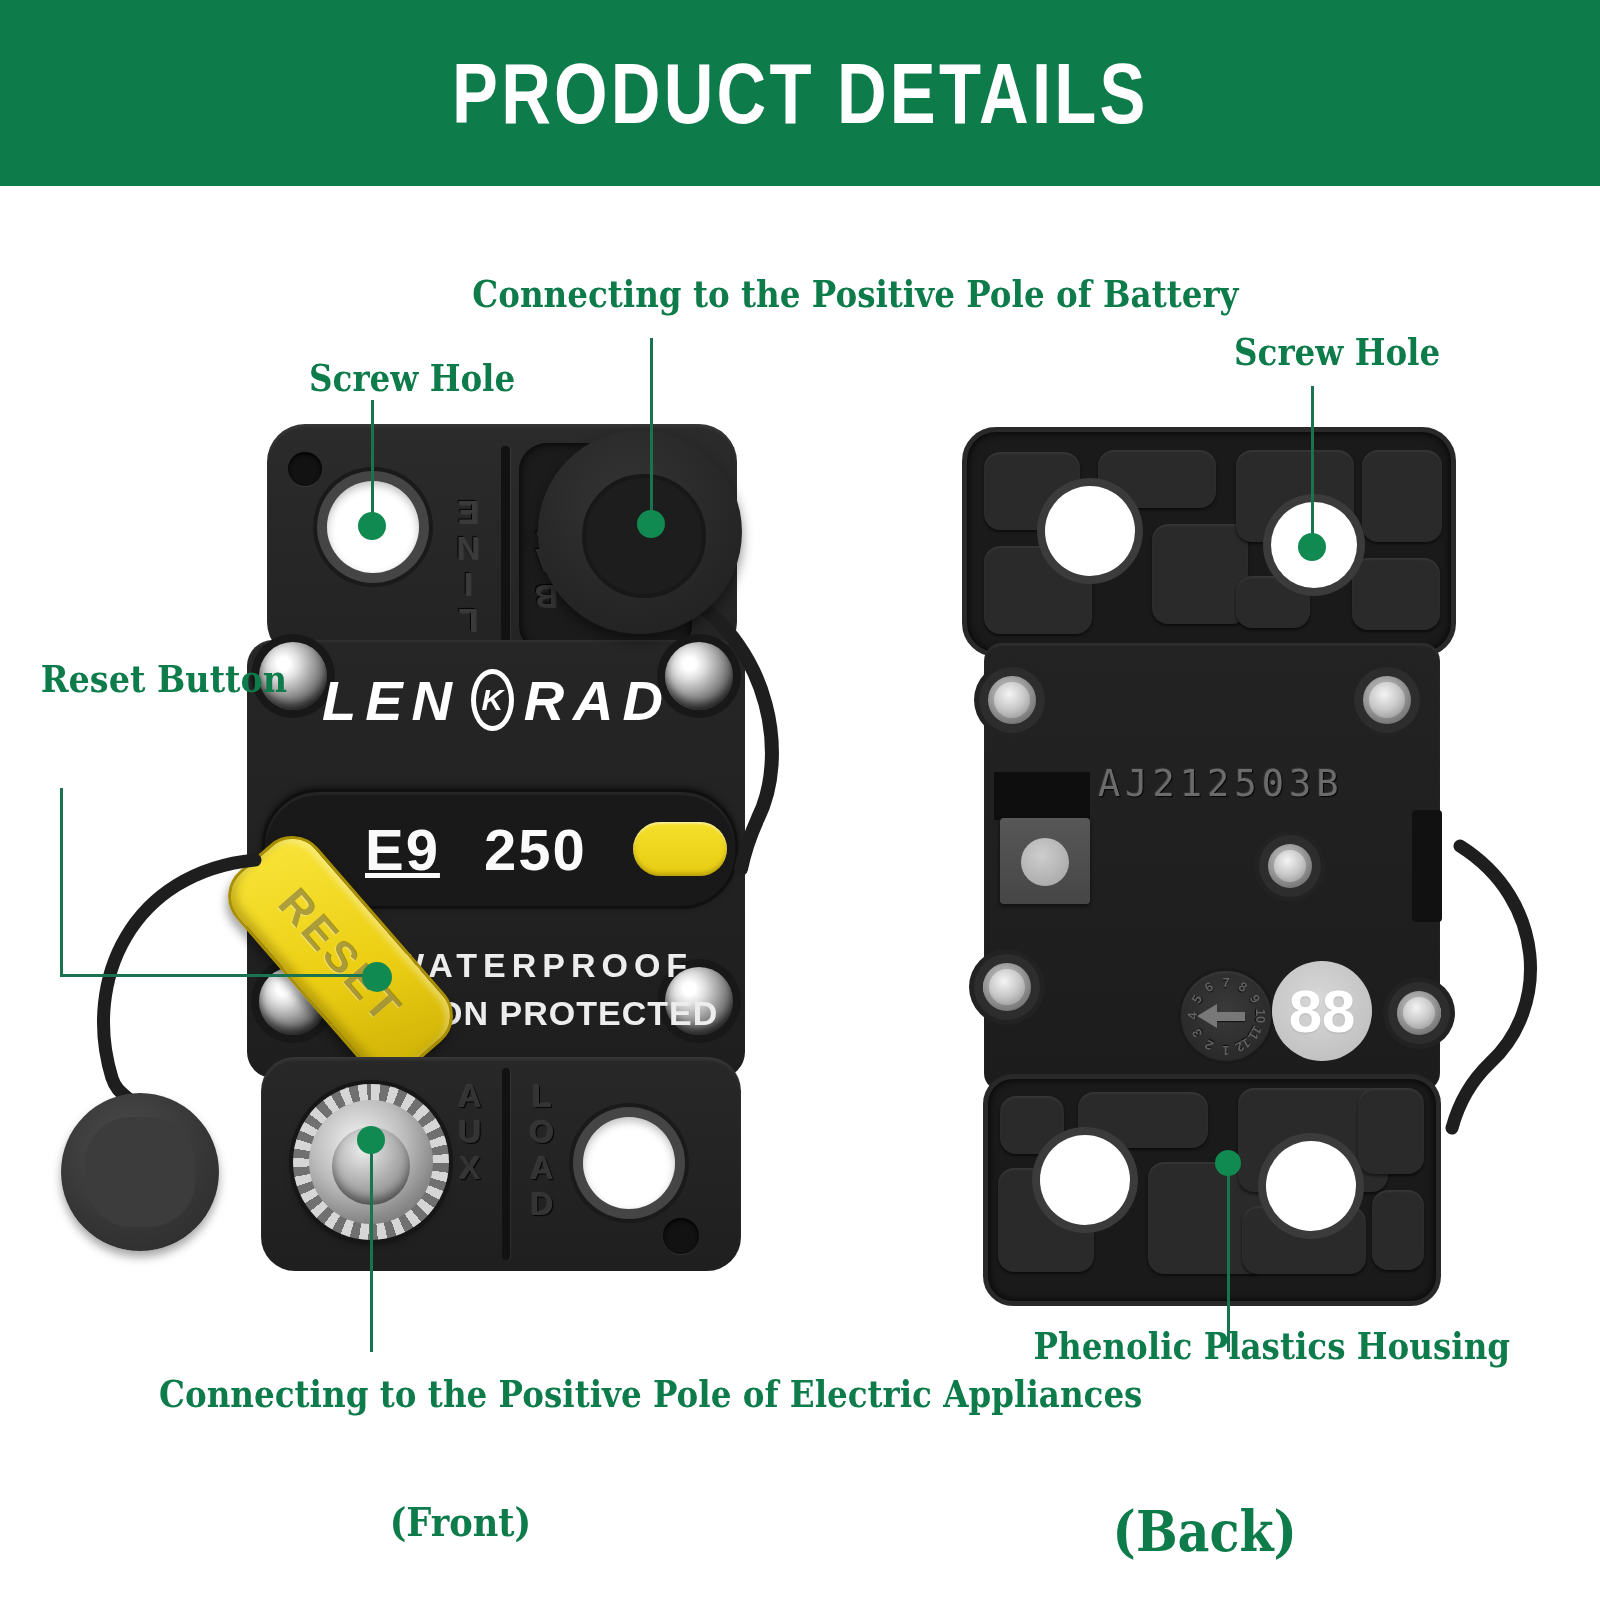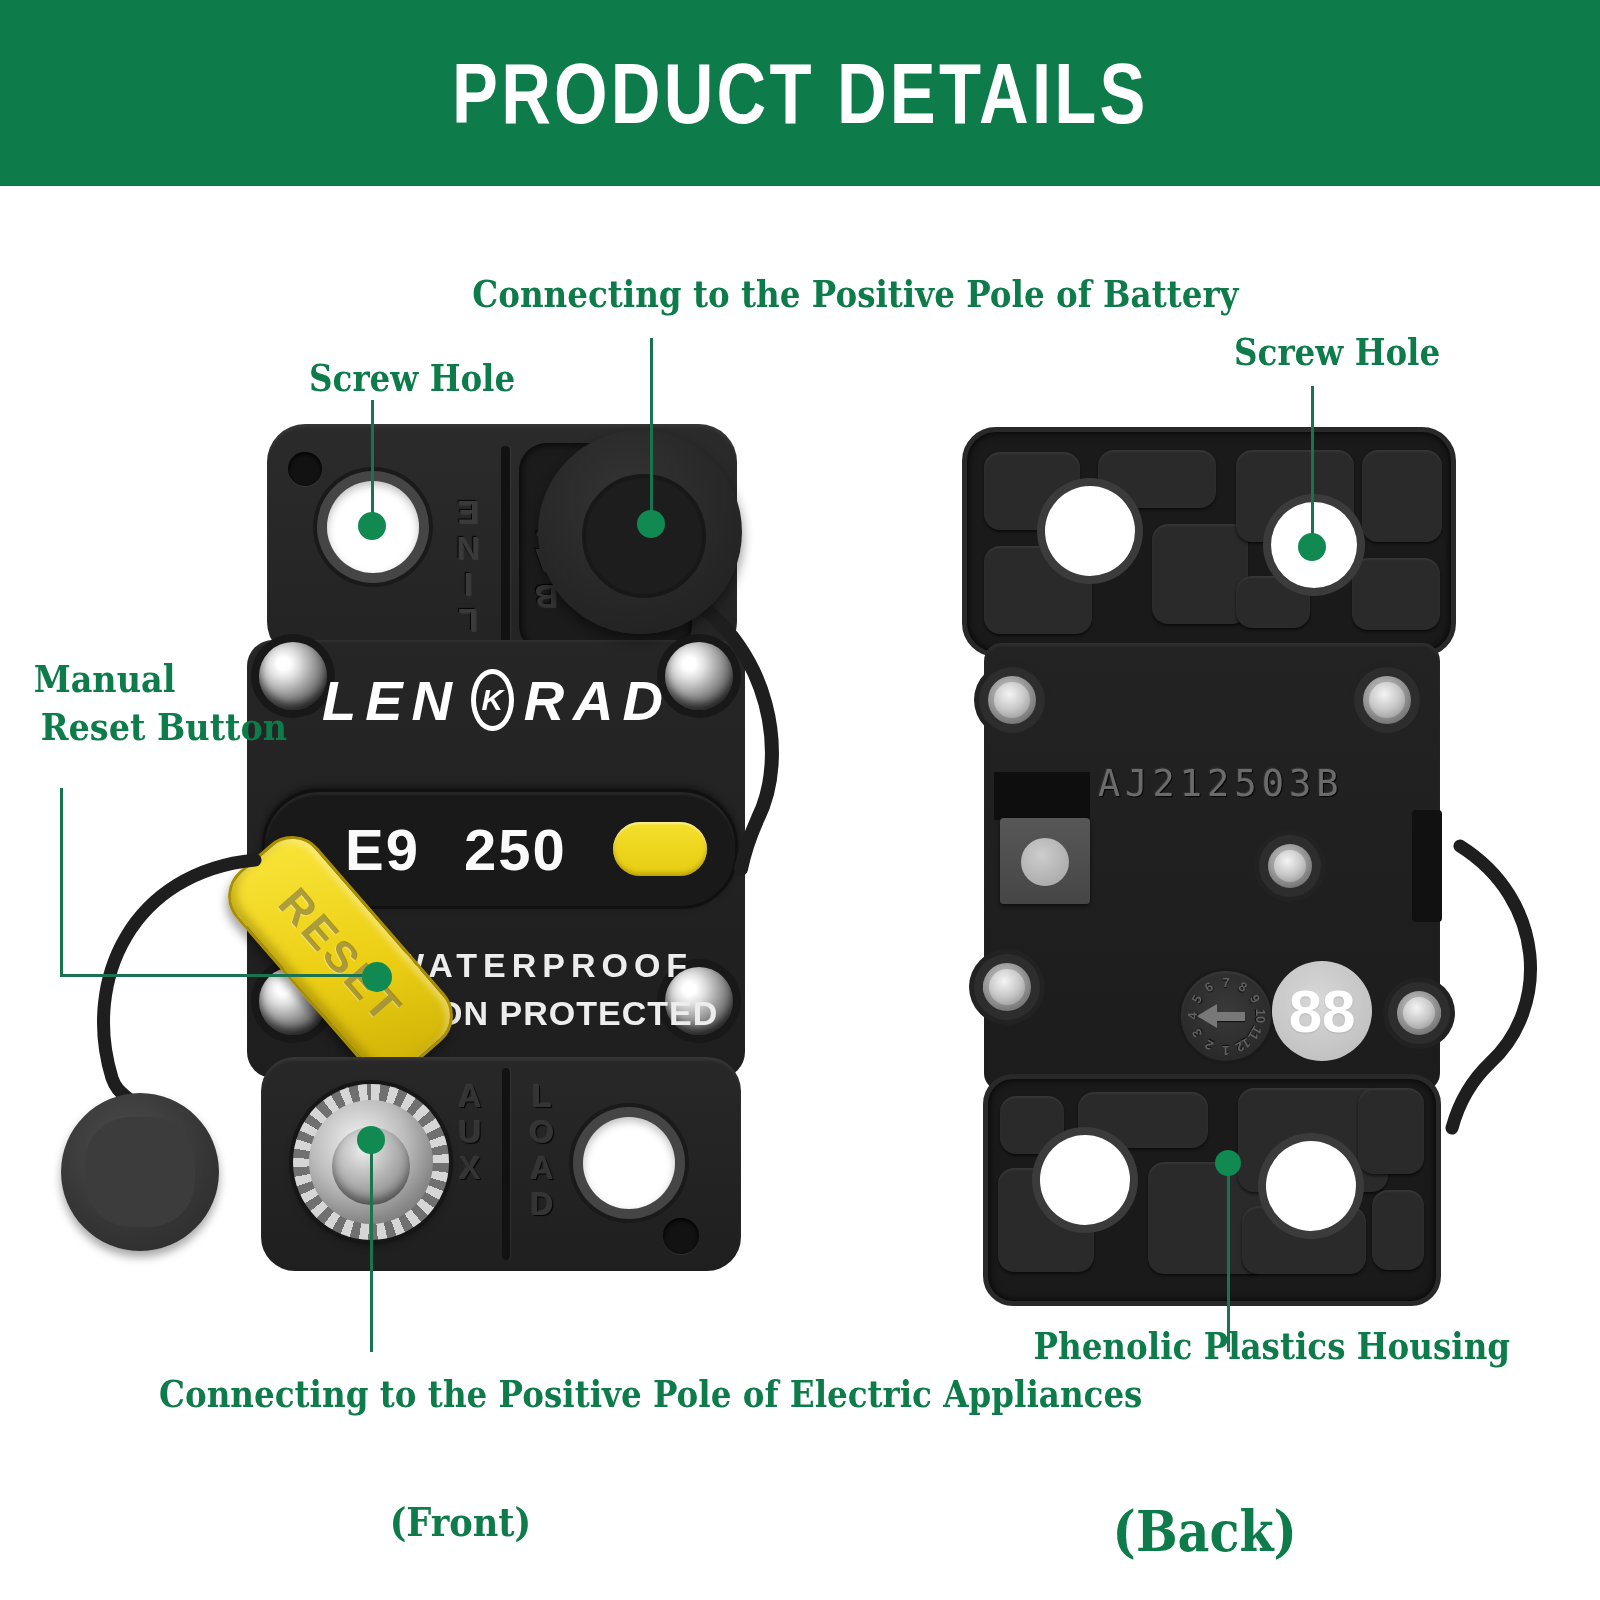--- a/index.html
+++ b/index.html
@@ -159,21 +159,21 @@
 <div class="rivet" style="left:259px;top:967px;width:68px;height:68px;"></div>
 <div class="rivet" style="left:665px;top:967px;width:68px;height:68px;"></div>
 
 <div class="logo-row">
   <span class="logo-word">LEN</span>
   <span class="logo-ring">K</span>
   <span class="logo-word">RAD</span>
 </div>
 
 <div class="plate">
-  <span class="plate-text" style="margin-left:80px;">E9</span>
+  <span class="plate-text" style="margin-left:100px;text-decoration:underline;">E9</span>
   <span class="plate-text" style="margin-left:44px;">250</span>
   <span class="pill" style="margin-left:46px;"></span>
 </div>
 
 <div class="marking" style="left:392px;top:946px;letter-spacing:6px;">WATERPROOF</div>
 <div class="marking" style="left:330px;top:994px;letter-spacing:1px;">IGNITION PROTECTED</div>
 
 <div class="lever">
   <span class="lever-text">RESET</span>
 </div>
@@ -273,19 +273,18 @@
 <div class="adot" style="left:358px;top:512px;width:28px;height:28px;"></div>
 <div class="adot" style="left:1298px;top:533px;width:28px;height:28px;"></div>
 <div class="adot" style="left:362px;top:962px;width:30px;height:30px;"></div>
 <div class="adot" style="left:357px;top:1126px;width:28px;height:28px;"></div>
 <div class="adot" style="left:1215px;top:1150px;width:26px;height:26px;"></div>
 
 <div class="glabel lab-battery"><span class="cx">Connecting to the Positive Pole of Battery</span></div>
 <div class="glabel lab-screwL"><span class="cx">Screw Hole</span></div>
 <div class="glabel lab-screwR"><span class="cx">Screw Hole</span></div>
 <div class="glabel lab-manual">
-  <div><span class="cx">Manual</span></div>
   <div><span class="cx">Reset Button</span></div>
 </div>
 <div class="glabel lab-electric"><span class="cx">Connecting to the Positive Pole of Electric Appliances</span></div>
 <div class="glabel lab-phenolic"><span class="cx">Phenolic Plastics Housing</span></div>
 <div class="glabel lab-front"><span class="cx">(Front)</span></div>
 <div class="glabel lab-back"><span class="cx">(Back)</span></div>
 
 </body></html>

